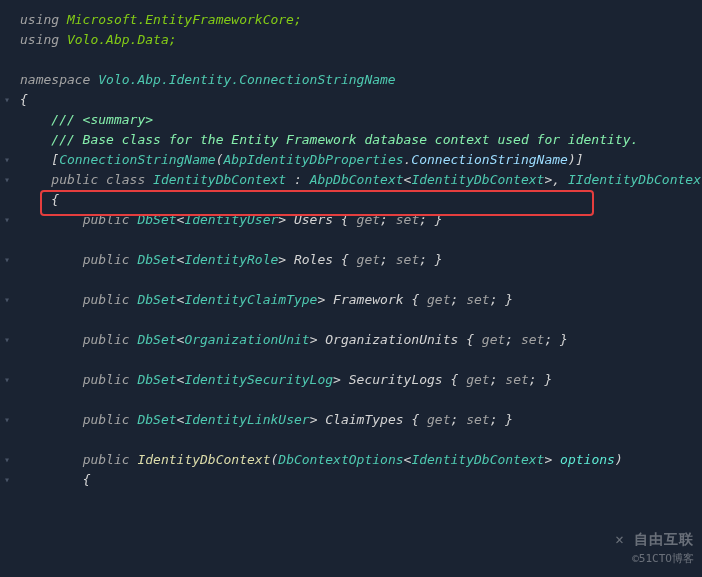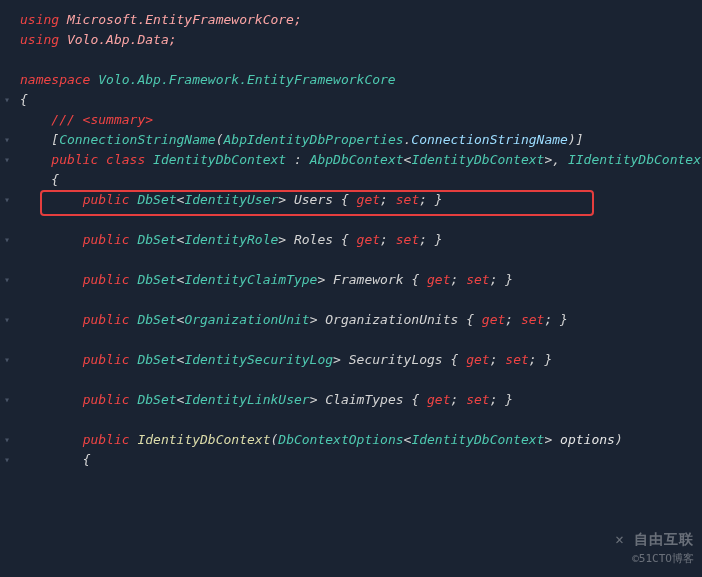--- a/index.html
+++ b/index.html
@@ -25,27 +25,27 @@
   }
   .gutter {
     position: absolute;
     left: 2px;
     color: #4a5568;
     font-size: 10px;
     width: 10px;
     text-align: center;
     font-style: normal;
   }
-  .kw { color: #ef4444; }
+  .kw { color: #a3a3a3; }
   .type { color: #4ec9b0; }
-  .ident { color: #e5e5e5; }
-  .comment { color: #ef4444; margin-top: 12px; }
+  .ident { color: #5eead4; }
+  .comment { color: #86efac; margin-top: 12px; }
   .method { color: #dcdcaa; }
   .prop { color: #9cdcfe; }
-  .ns { color: #fca5a5; margin-top: 48px; }
+  .ns { color: #84cc16; margin-top: 48px; }
   .highlight-box {
     border: 2px solid #e53e3e;
     border-radius: 4px;
     position: absolute;
     left: 40px;
     top: 190px;
     width: 550px;
     height: 22px;
     pointer-events: none;
   }
@@ -64,23 +64,24 @@
     letter-spacing: 1px;
   }
 </style>
 </head>
 <body>
 
 <div class="editor">
 <div class="line"><span class="kw">using</span><span class="ns"> Microsoft.EntityFrameworkCore;</span></div>
 <div class="line"><span class="kw">using</span><span class="ns"> Volo.Abp.Data;</span></div>
 <div class="line"> </div>
-<div class="line"><span class="kw">namespace</span><span class="type"> Volo.Abp.Framework.EntityFrameworkCore</span></div>
+<div class="line"><span class="kw">namespace</span><span class="type"> Volo.Abp.Identity.ConnectionStringName</span></div>
 <div class="line"><span class="gutter">▾</span><span>{</span></div>
 <div class="line">    <span class="comment">/// &lt;summary&gt;</span></div>
+<div class="line">    <span class="comment">/// Base class for the Entity Framework database context used for identity.</span></div>
 <div class="line"><span class="gutter">▾</span>    <span>[</span><span class="type">ConnectionStringName</span><span>(</span><span class="type">AbpIdentityDbProperties</span><span>.</span><span class="prop">ConnectionStringName</span><span>)]</span></div>
 <div class="line"><span class="gutter">▾</span>    <span class="kw">public</span> <span class="kw">class</span> <span class="type">IdentityDbContext</span><span> : </span><span class="type">AbpDbContext</span><span>&lt;</span><span class="type">IdentityDbContext</span><span>&gt;</span><span>, </span><span class="type">IIdentityDbContext</span></div>
 <div class="line">    <span>{</span></div>
 <div class="line"><span class="gutter">▾</span>        <span class="kw">public</span> <span class="type">DbSet</span><span>&lt;</span><span class="type">IdentityUser</span><span>&gt;</span><span> Users </span><span>{ </span><span class="kw">get</span><span>; </span><span class="kw">set</span><span>; }</span></div>
 <div class="line"> </div>
 <div class="line"><span class="gutter">▾</span>        <span class="kw">public</span> <span class="type">DbSet</span><span>&lt;</span><span class="type">IdentityRole</span><span>&gt;</span><span> Roles </span><span>{ </span><span class="kw">get</span><span>; </span><span class="kw">set</span><span>; }</span></div>
 <div class="line"> </div>
 <div class="line"><span class="gutter">▾</span>        <span class="kw">public</span> <span class="type">DbSet</span><span>&lt;</span><span class="type">IdentityClaimType</span><span>&gt;</span><span> Framework </span><span>{ </span><span class="kw">get</span><span>; </span><span class="kw">set</span><span>; }</span></div>
 <div class="line"> </div>
 <div class="line"><span class="gutter">▾</span>        <span class="kw">public</span> <span class="type">DbSet</span><span>&lt;</span><span class="type">OrganizationUnit</span><span>&gt;</span><span> OrganizationUnits </span><span>{ </span><span class="kw">get</span><span>; </span><span class="kw">set</span><span>; }</span></div>

